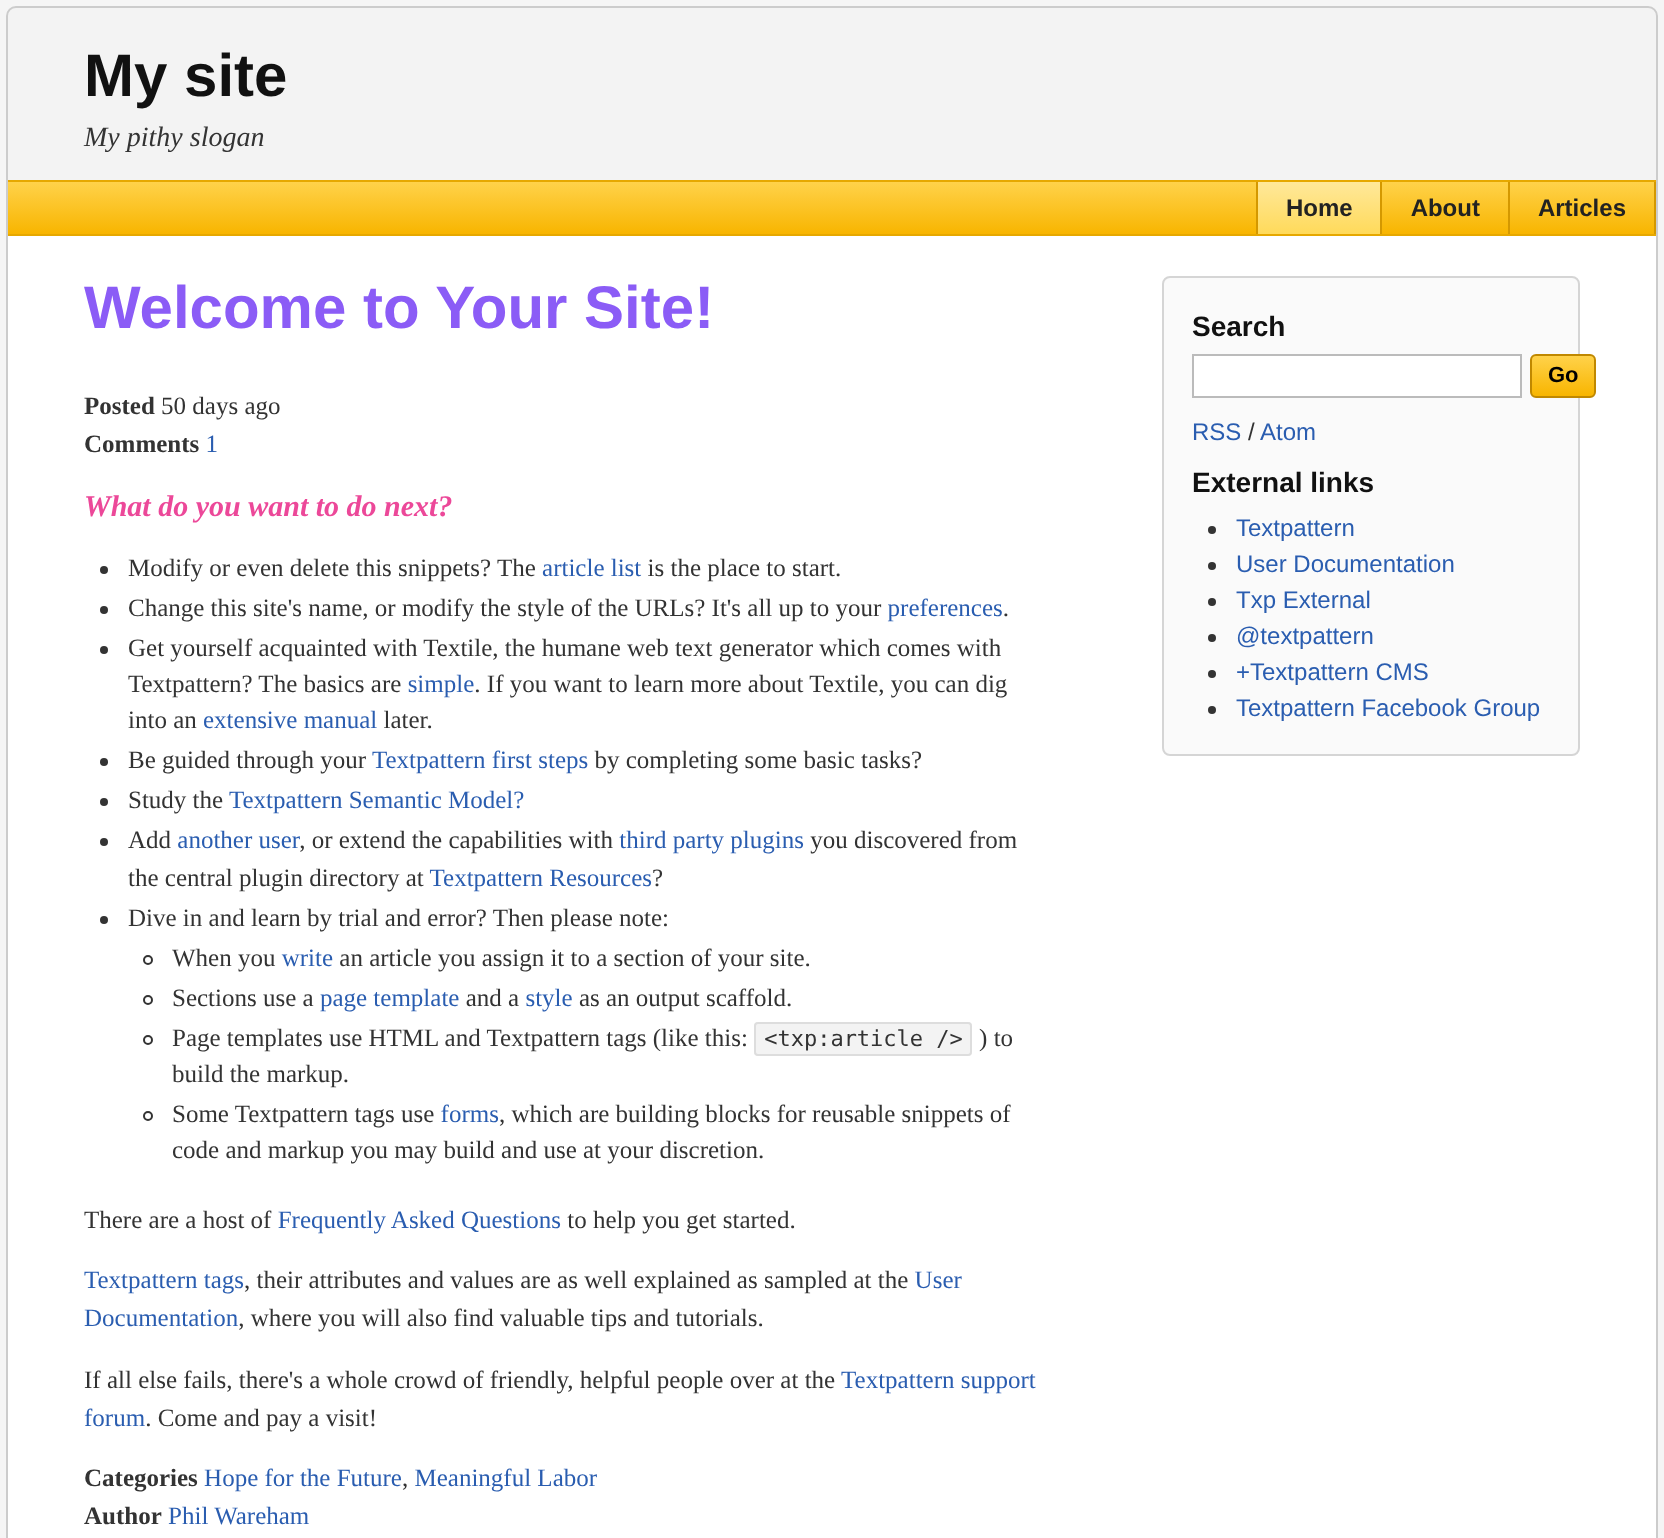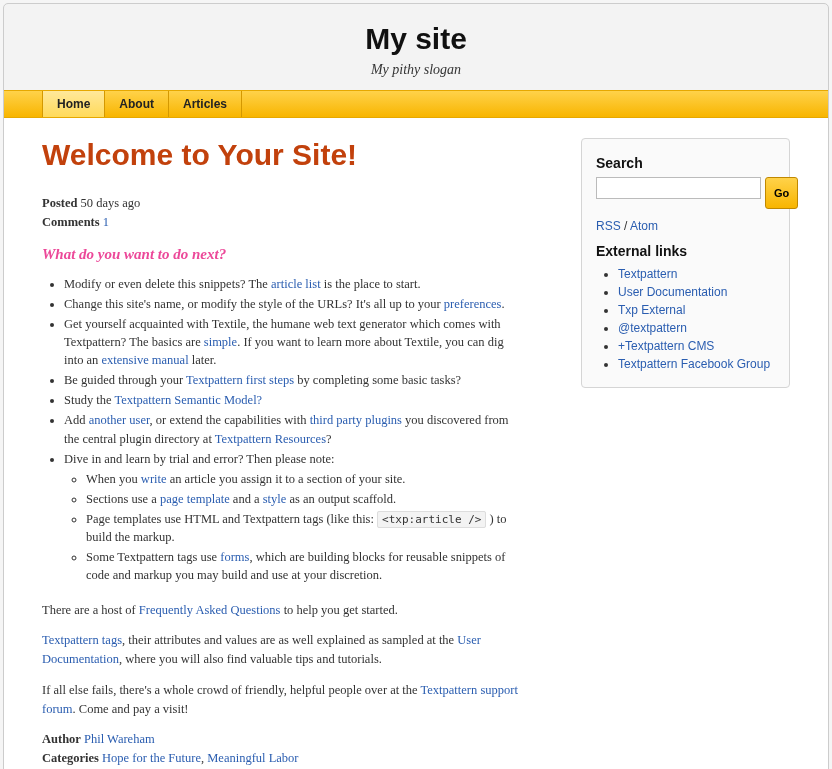--- a/index.html
+++ b/index.html
@@ -12,21 +12,20 @@
   margin: 0 auto;
 }
 .frame {
   background: #f3f3f3;
   border: 1px solid #ccc;
   border-radius: 5px;
   margin: 3px;
 }
 header.site-header {
   padding: 18px 38px 12px;
-  text-align: center;
 }
 .site-title {
   font-family: "Helvetica Neue", Arial, sans-serif;
   font-size: 30px;
   font-weight: bold;
   color: #111;
   margin-bottom: 6px;
 }
 .site-slogan {
   font-style: italic;
@@ -35,20 +34,21 @@
 }
 nav.main-nav {
   background: linear-gradient(#ffd24a, #f8b500);
   border-top: 1px solid #e6a800;
   border-bottom: 1px solid #e6a800;
   padding-left: 38px;
 }
 nav.main-nav ul {
   list-style: none;
   display: flex;
+  justify-content: flex-end;
 }
 nav.main-nav li {
   border-left: 1px solid #d49800;
 }
 nav.main-nav li:last-child {
   border-right: 1px solid #d49800;
 }
 nav.main-nav a {
   display: block;
   padding: 6px 14px;
@@ -69,21 +69,21 @@
 }
 main { flex: 1; }
 aside.sidebar {
   width: 238px;
   flex-shrink: 0;
 }
 .article-title {
   font-family: "Helvetica Neue", Arial, sans-serif;
   font-size: 30px;
   font-weight: bold;
-  color: #c2410c;
+  color: #8b5cf6;
   margin-bottom: 22px;
 }
 .meta { font-size: 12.5px; line-height: 1.5; margin-bottom: 14px; }
 .meta strong { font-weight: bold; font-family: Liberation Serif, serif; }
 a { color: #2a5db0; text-decoration: none; }
 .subheading {
   font-style: italic;
   font-size: 15px;
   color: #ec4899;
   margin-bottom: 12px;
@@ -124,21 +124,21 @@
   height: 22px;
 }
 .search-row button {
   background: linear-gradient(#ffd24a, #f8b500);
   border: 1px solid #c08800;
   border-radius: 3px;
   font-family: "Helvetica Neue", Arial, sans-serif;
   font-size: 11px;
   font-weight: bold;
   padding: 0 8px;
-  height: 32px;
+  height: 22px;
   cursor: pointer;
 }
 .feed-links { font-family: "Helvetica Neue", Arial, sans-serif; font-size: 12px; margin-bottom: 10px; }
 .sidebar ul { padding-left: 22px; }
 .sidebar li { font-family: "Helvetica Neue", Arial, sans-serif; font-size: 12px; line-height: 1.5; }
 </style>
 </head>
 <body>
 
 <div class="frame">
@@ -195,22 +195,22 @@
     </li>
   </ul>
 
   <p><span>There are a host of </span><a href="#">Frequently Asked Questions</a><span> to help you get started.</span></p>
 
   <p><a href="#">Textpattern tags</a><span>, their attributes and values are as well explained as sampled at the </span><a href="#">User Documentation</a><span>, where you will also find valuable tips and tutorials.</span></p>
 
   <p><span>If all else fails, there's a whole crowd of friendly, helpful people over at the </span><a href="#">Textpattern support forum</a><span>. Come and pay a visit!</span></p>
 
   <div class="meta">
+    <div><strong>Categories</strong> <a href="#">Hope for the Future</a><span>, </span><a href="#">Meaningful Labor</a></div>
     <div><strong>Author</strong> <a href="#">Phil Wareham</a></div>
-    <div><strong>Categories</strong> <a href="#">Hope for the Future</a><span>, </span><a href="#">Meaningful Labor</a></div>
   </div>
 
 </main>
 
 <aside class="sidebar">
   <div class="sidebar-box">
     <h4>Search</h4>
     <div class="search-row">
       <input type="text" style="">
       <button>Go</button>

